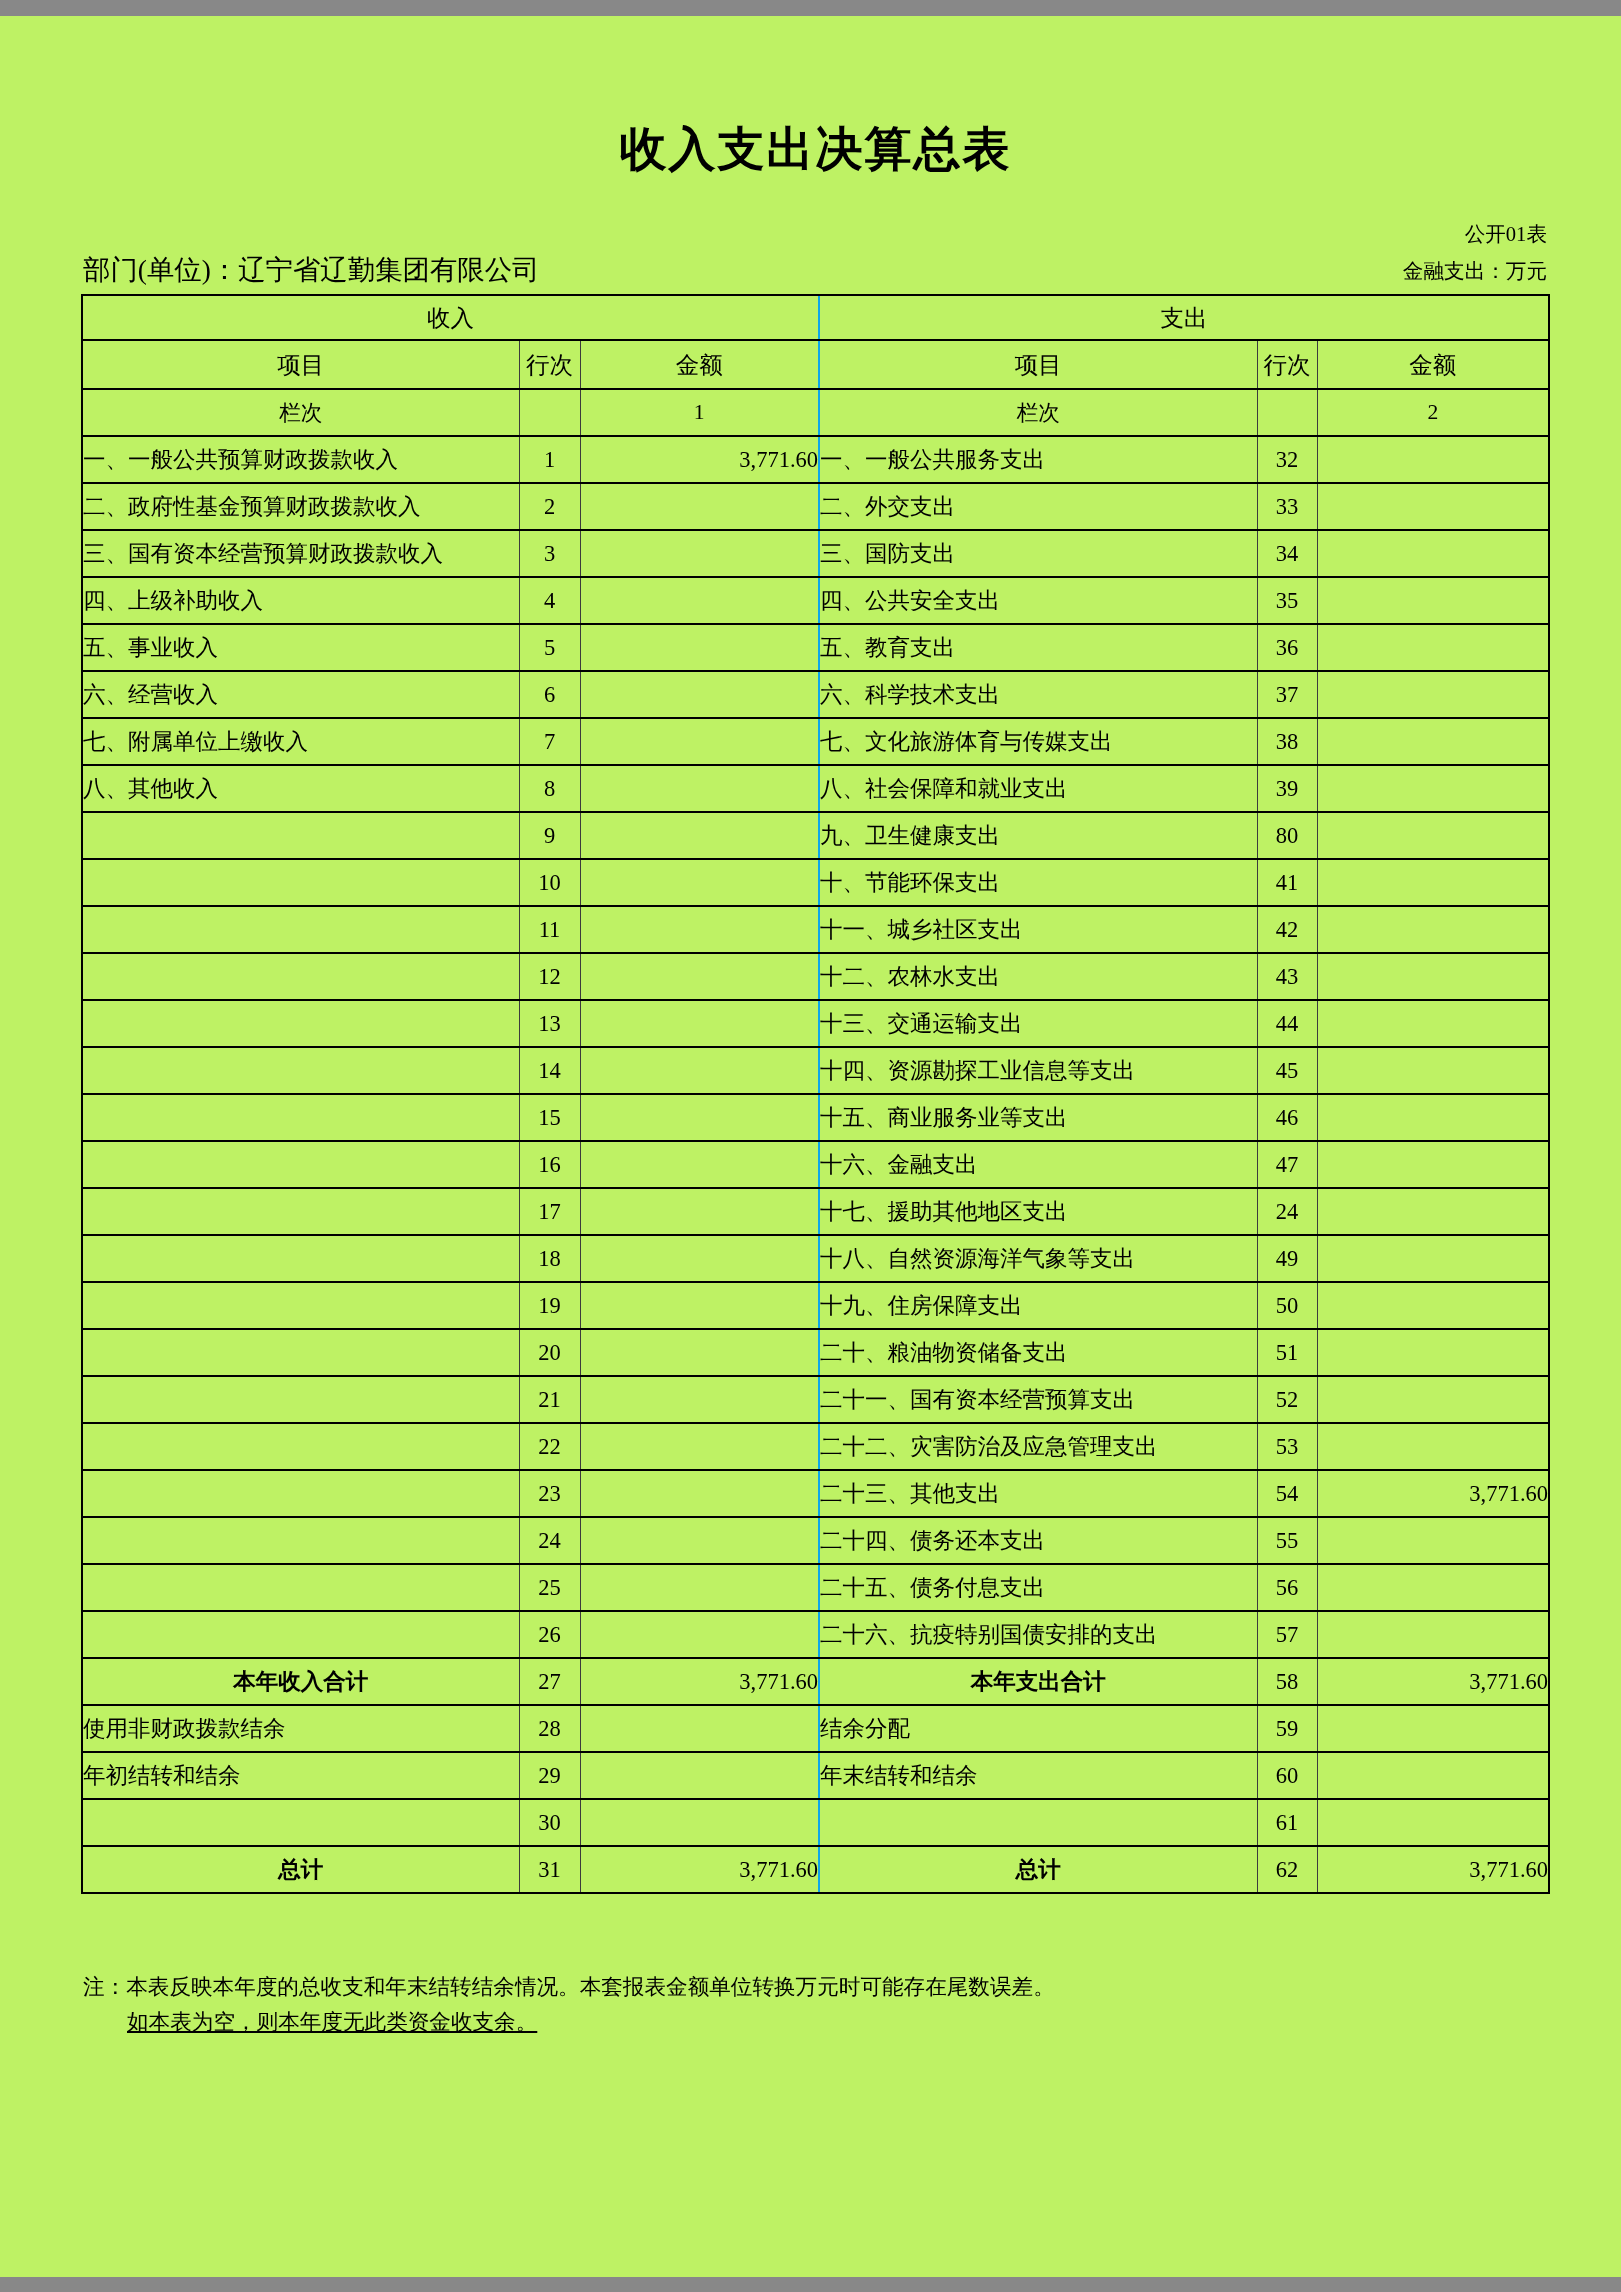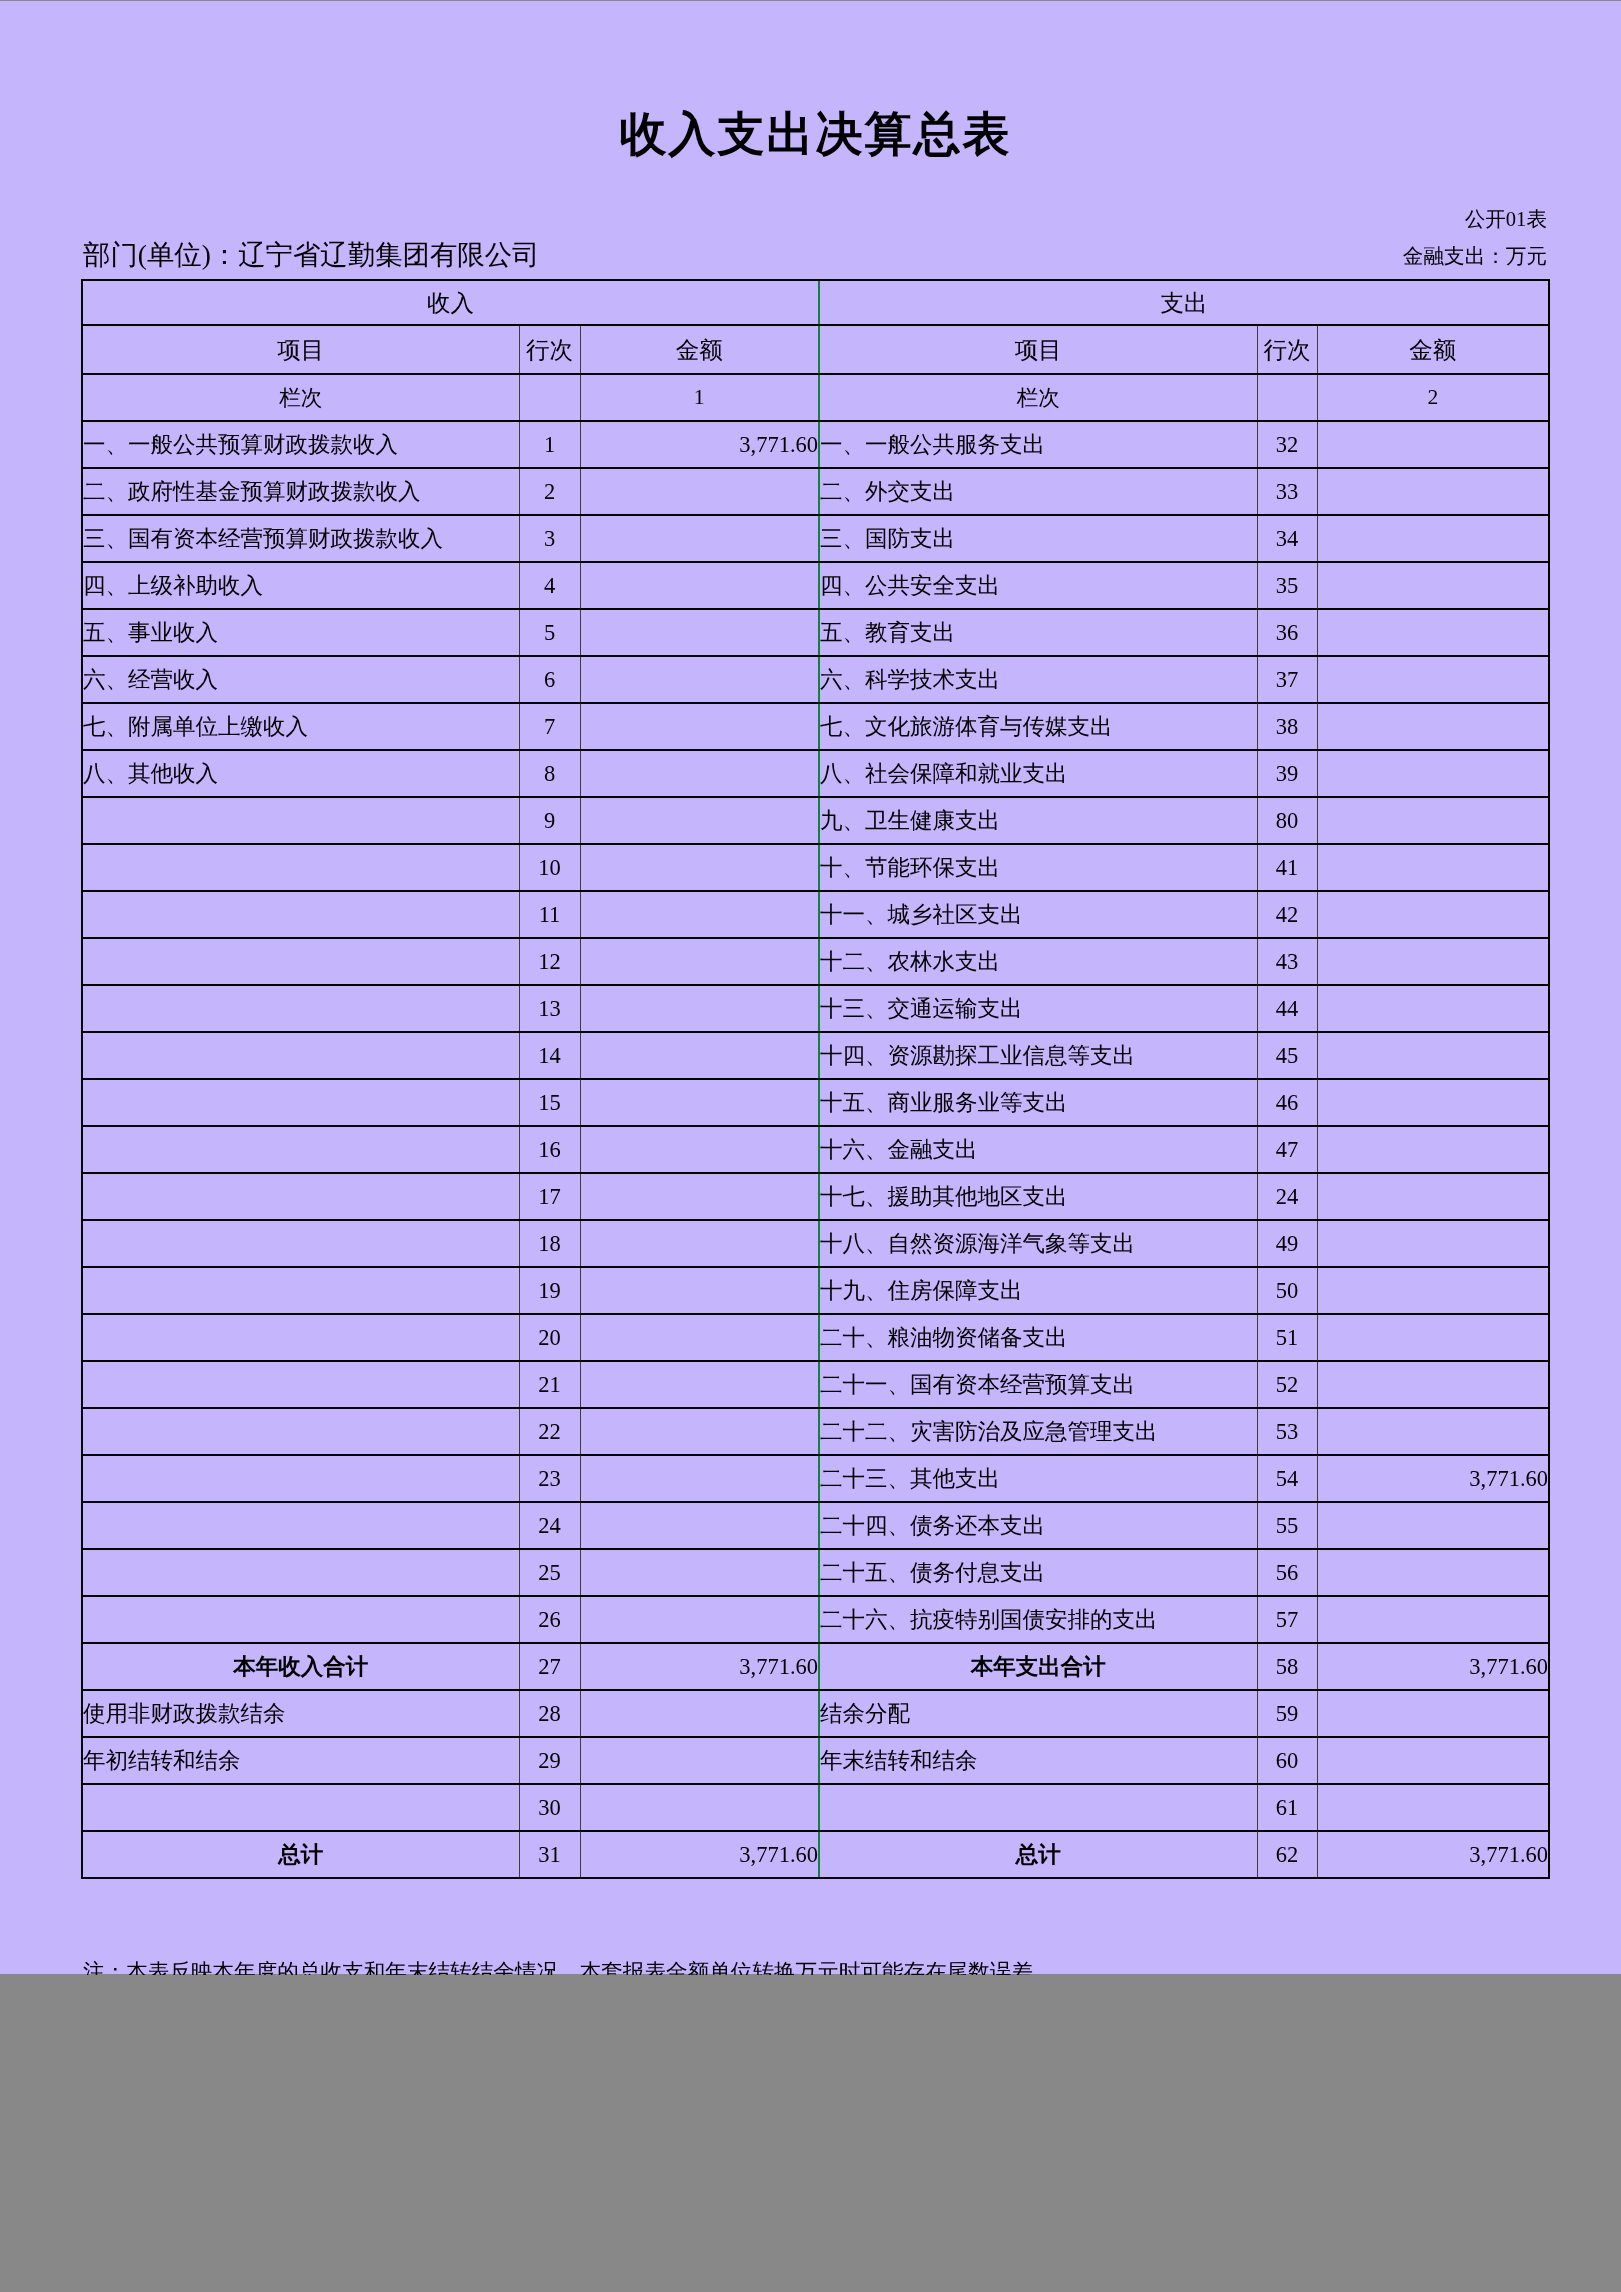--- a/index.html
+++ b/index.html
@@ -1,20 +1,20 @@
 <!DOCTYPE html>
 <html><head>
 <meta charset="utf-8">
 <style>
   html,body{margin:0;padding:0;background:#888;}
   .page{
     position:relative;
-    width:1621px;height:1973px;
-    margin:1px auto;
-    background:#c4b5fd;
+    width:1621px;height:2261px;
+    margin:16px auto;
+    background:#bef264;
     color:#000;
     font-family:"Liberation Serif","DejaVu Serif",serif;
   }
   .title{
     position:absolute;left:83px;top:106px;width:1465px;
     margin:0;text-align:center;
     font-size:47px;line-height:55px;font-weight:bold;
     letter-spacing:2px;
   }
   .table-code{
@@ -41,21 +41,21 @@
     border-bottom:2px solid #000;
     border-left:1px solid #3c3c3c;
     border-right:1px solid #3c3c3c;
     font-size:22.5px;
     padding:0;
     overflow:hidden;
     white-space:nowrap;
     vertical-align:middle;
     height:45px;
   }
-  table.main td.mid{border-left:2px solid #15803d;}
+  table.main td.mid{border-left:2px solid #0ea5e9;}
   .c{text-align:center;}
   .b{font-weight:bold;}
   .item{text-align:left;padding-left:8.8px;}
   .line{text-align:center;font-size:21.6px;}
   .amt{text-align:right;padding-right:6.9px;font-size:21.6px;}
   tr.hdr-section td{height:43px;font-size:23.5px;}
   tr.hdr-cols td{height:47px;font-size:23.5px;}
   tr.hdr-index td{height:45px;font-size:21.6px;}
   .notes{
     position:absolute;left:83px;top:1954px;width:1274px;

